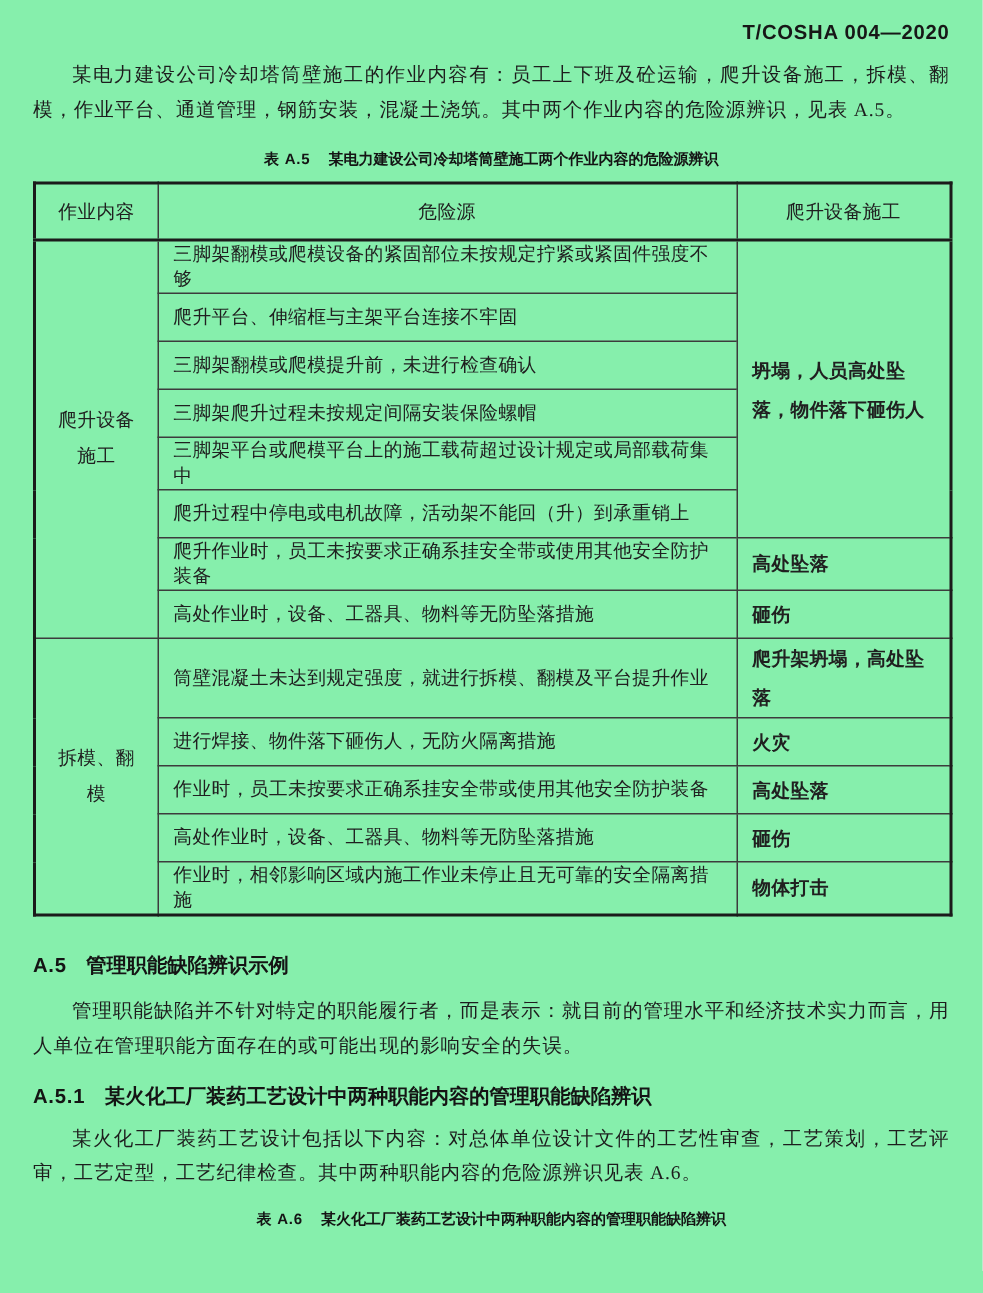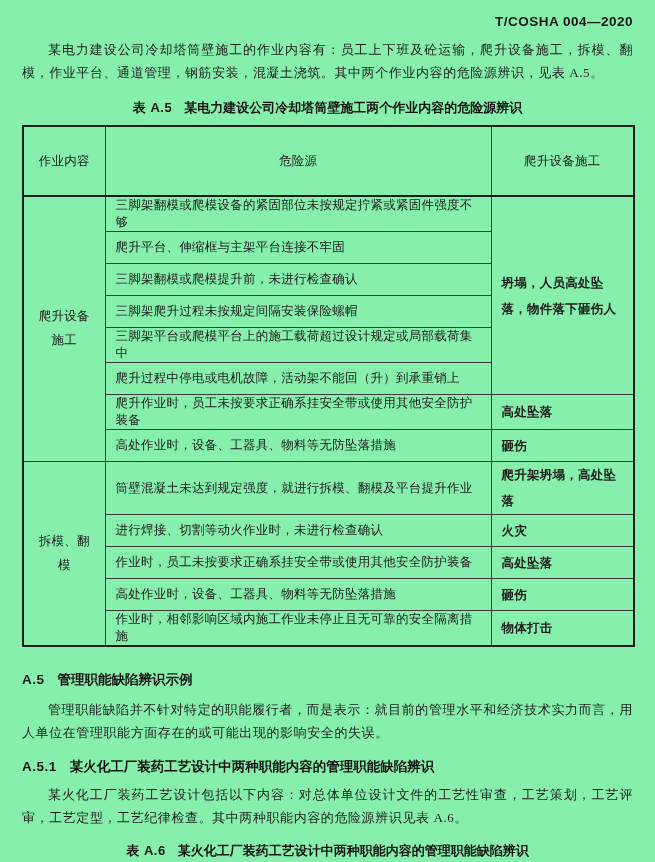--- a/index.html
+++ b/index.html
@@ -35,21 +35,21 @@
     line-height:23px;
     letter-spacing:0.045em;
     text-align:justify;
     text-indent:2em;
     margin:9px 0 0 0;
   }
   .table-caption{
     text-align:center;
     font-family:"Liberation Sans","DejaVu Sans",sans-serif;
     font-weight:700;
-    font-size:13px;
+    font-size:10px;
     color:#141414;
     margin:15px 0 8px 0;
   }
   .table-caption .cap-label{margin-right:12px;letter-spacing:0.5px;}
   table.doc-table{
     border-collapse:collapse;
     width:611px;
     table-layout:fixed;
     border:2.5px solid #1b1b1b;
   }
@@ -58,21 +58,21 @@
     font-size:12.5px;
     color:#202020;
     padding:0 10px;
     height:31px;
     letter-spacing:0.02em;
   }
   table.doc-table tr.hdr td{
     text-align:center;
     height:36px;
     border-bottom:2px solid #1b1b1b;
-    padding:16px 4px;
+    padding:0 4px;
   }
   td.col-act{
     text-align:center;
     letter-spacing:3px;
     padding:0 7px;
     line-height:24px;
     font-family:Liberation Mono, monospace;
   }
   td.col-evt{
     padding:0 6px 0 10px;
@@ -136,21 +136,21 @@
         <td class="col-haz">高处作业时，设备、工器具、物料等无防坠落措施</td>
         <td class="col-evt">砸伤</td>
       </tr>
 
       <tr>
         <td class="col-act" rowspan="5">拆模、翻模</td>
         <td class="col-haz">筒壁混凝土未达到规定强度，就进行拆模、翻模及平台提升作业</td>
         <td class="col-evt">爬升架坍塌，高处坠落</td>
       </tr>
       <tr>
-        <td class="col-haz">进行焊接、切割等动火作业时，未进行检查确认</td>
+        <td class="col-haz">进行焊接、物件落下砸伤人，无防火隔离措施</td>
         <td class="col-evt">火灾</td>
       </tr>
       <tr>
         <td class="col-haz">作业时，员工未按要求正确系挂安全带或使用其他安全防护装备</td>
         <td class="col-evt">高处坠落</td>
       </tr>
       <tr>
         <td class="col-haz">高处作业时，设备、工器具、物料等无防坠落措施</td>
         <td class="col-evt">砸伤</td>
       </tr>

